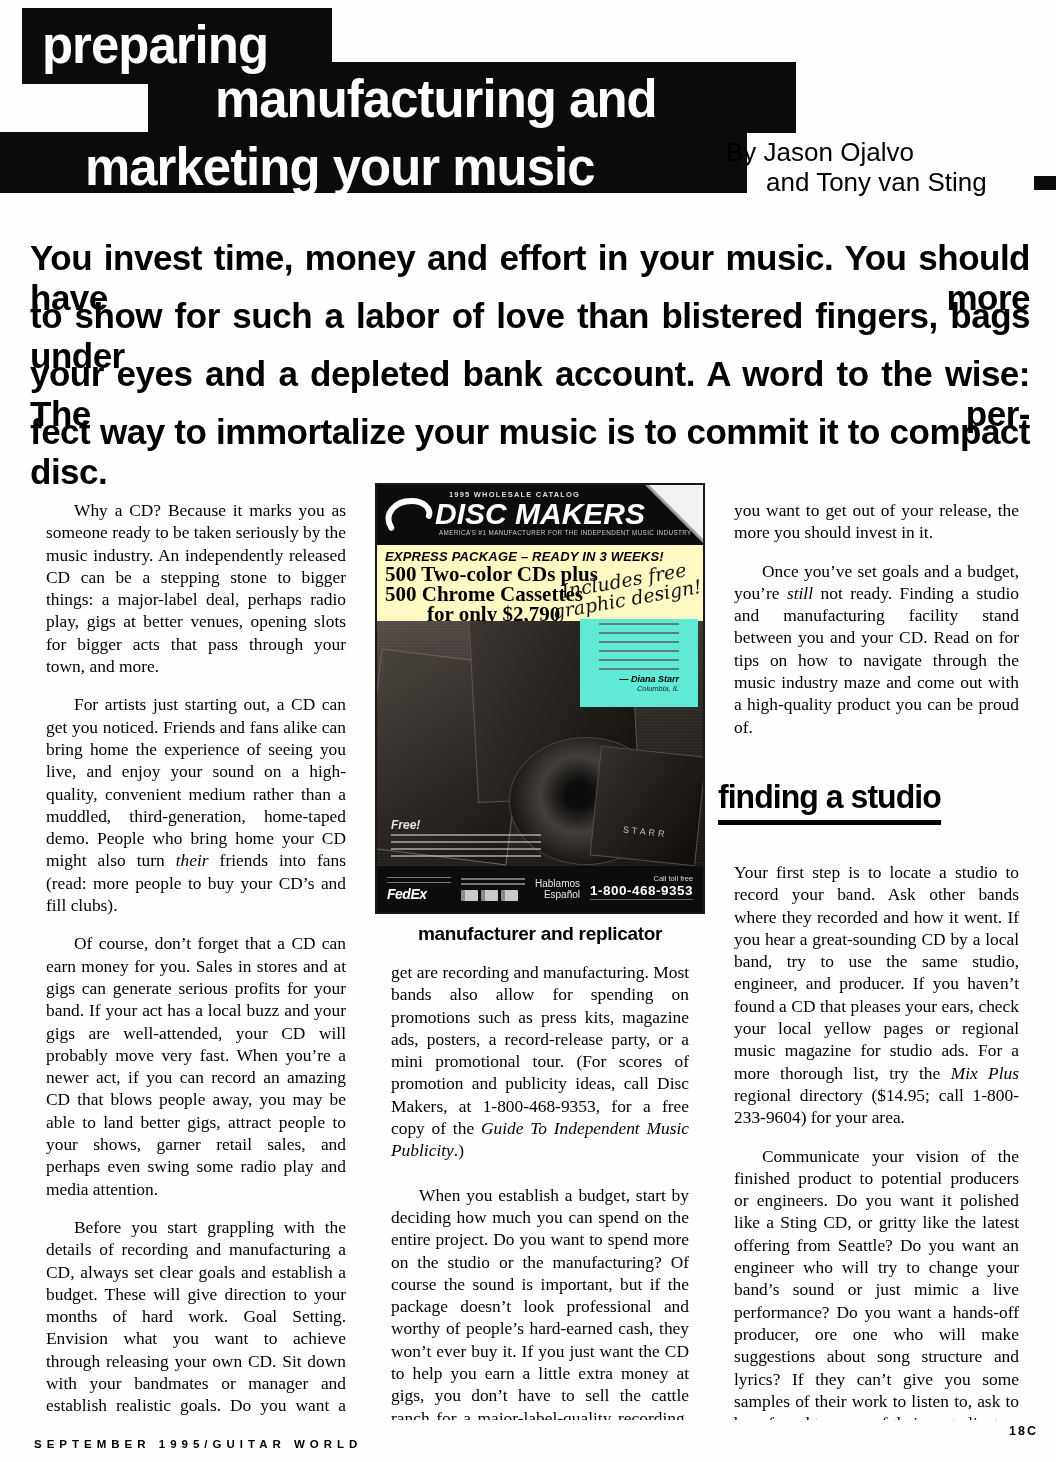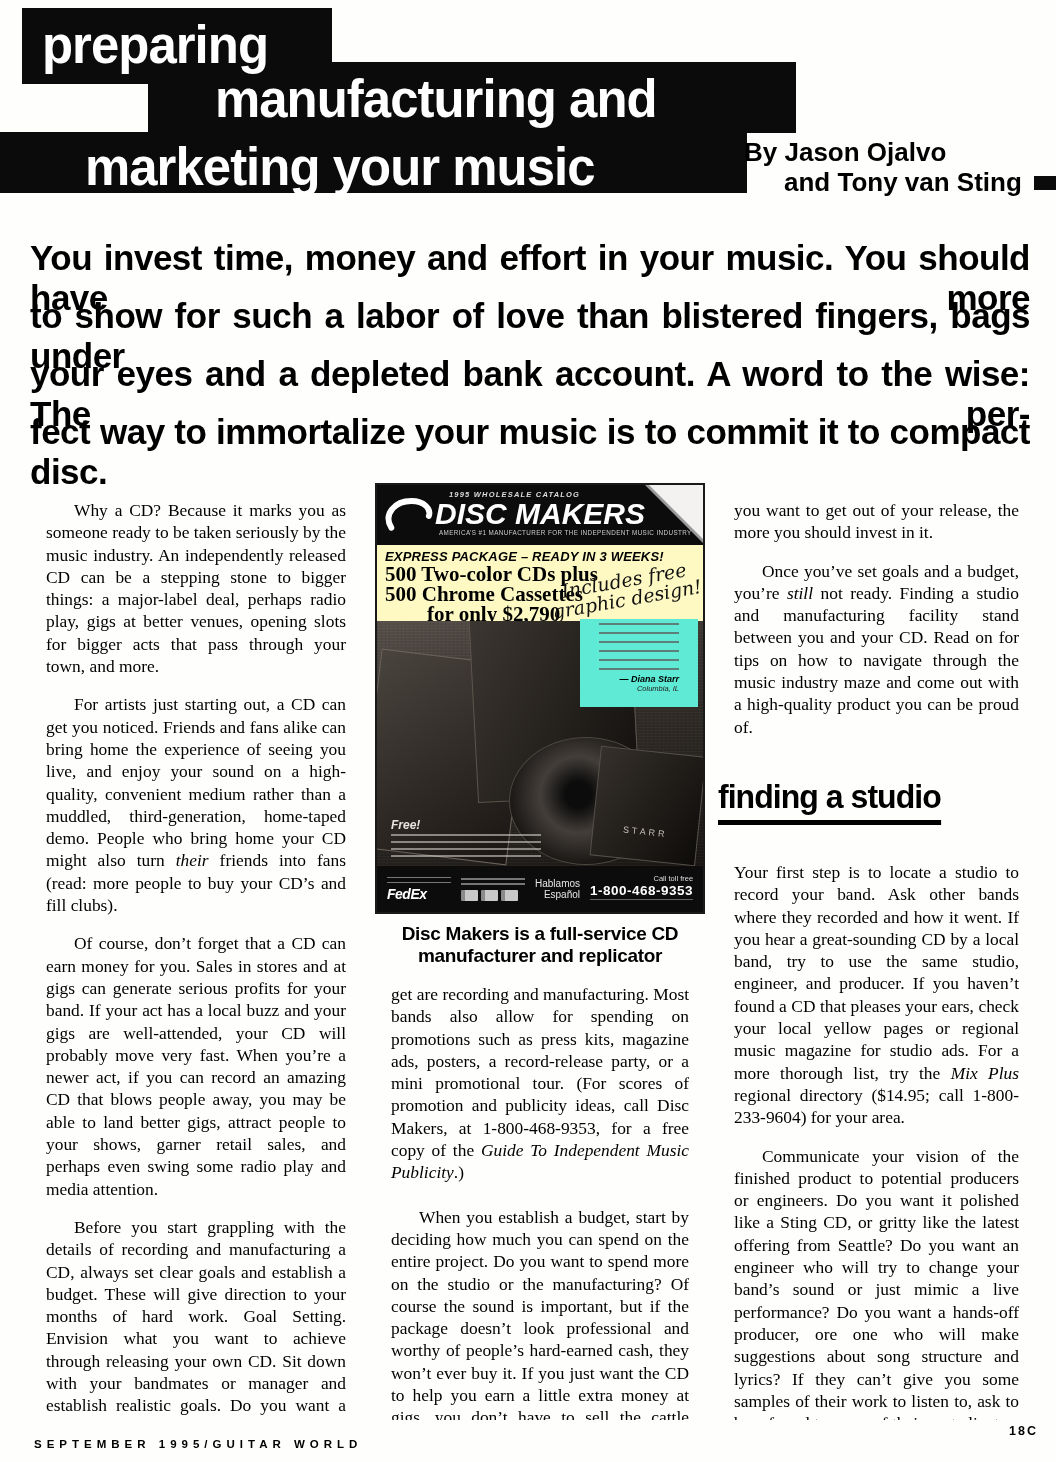--- a/index.html
+++ b/index.html
@@ -10,22 +10,22 @@
   .blk{position:absolute;background:#0b0b0b;}
   .blk1{left:22px;top:8px;width:310px;height:76px;}
   .blk2{left:148px;top:62px;width:648px;height:71px;}
   .blk3{left:0;top:132px;width:747px;height:61px;}
   .edge-notch{position:absolute;right:0;top:176px;width:22px;height:14px;background:#0b0b0b;}
   .title{position:absolute;color:#fff;font-family:"Liberation Sans",sans-serif;font-weight:bold;
          font-size:53px;line-height:1;letter-spacing:-1px;transform:scaleX(0.96);transform-origin:left top;white-space:nowrap;}
   .t1{left:42px;top:18px;}
   .t2{left:215px;top:72px;}
   .t3{left:85px;top:140px;}
-  .byline{position:absolute;left:744px;top:137px;font-family:"Liberation Sans",sans-serif;
-          font-weight:bold;font-size:26px;line-height:30px;white-space:nowrap;}
+  .byline{position:absolute;left:726px;top:137px;font-family:"Liberation Sans",sans-serif;
+          font-weight:normal;font-size:26px;line-height:30px;white-space:nowrap;}
   .byline .l2{padding-left:40px;}
 
   
   .intro{position:absolute;left:30px;top:238px;width:1000px;font-family:"Liberation Sans",sans-serif;
          font-weight:bold;font-size:35px;letter-spacing:-0.5px;}
   .il{height:58px;text-align:justify;text-align-last:justify;}
 
   
   .cols{position:absolute;left:30px;top:483px;width:1005px;height:937px;display:flex;gap:13px;}
   .col{overflow:hidden;}
@@ -39,21 +39,21 @@
   .section-heading{display:inline-block;font-family:"Liberation Sans",sans-serif;font-weight:bold;
         font-size:33px;letter-spacing:-1px;line-height:1;border-bottom:5px solid #000;
         padding-bottom:7px;margin:26px 0 20px 0;transform:scaleX(0.97);transform-origin:left top;}
   .extend{padding-right:48px;}
 
   
   .ad{position:relative;width:326px;height:427px;border:2px solid #1a1a1a;background:#efeceb;
       font-family:"Liberation Sans",sans-serif;}
   .ad-top{position:relative;height:60px;background:#0c0c0c;color:#fff;padding:5px 8px 0 58px;box-sizing:border-box;}
   .swoosh{position:absolute;left:6px;top:10px;width:50px;height:42px;}
-  .ad-catalog{font-size:7.5px;letter-spacing:1.2px;font-weight:bold;color:#ddd;padding-left:14px;font-style:italic;}
+  .ad-catalog{font-size:7.5px;letter-spacing:1.2px;font-weight:bold;color:#ddd;padding-left:14px;}
   .ad-logo{font-size:30px;font-weight:bold;font-style:italic;letter-spacing:0;line-height:30px;white-space:nowrap;}
   .ad-tagline{font-size:6.3px;letter-spacing:0.4px;color:#ccc;padding-left:4px;}
   .flap-shadow{position:absolute;top:0;right:0;width:0;height:0;
                border-top:58px solid #9a9a9a;border-left:58px solid transparent;}
   .flap{position:absolute;top:0;right:0;width:0;height:0;
         border-top:54px solid #f4f2f0;border-left:54px solid transparent;}
   .ad-mid{position:relative;height:76px;background:#fef9c3;padding:4px 8px 0 8px;box-sizing:border-box;}
   .ad-express{font-size:13px;font-weight:bold;font-style:italic;letter-spacing:0.2px;white-space:nowrap;}
   .ad-offer{font-family:"Liberation Serif",serif;font-weight:bold;font-size:21px;line-height:20px;white-space:nowrap;}
   .ad-offer-3{padding-left:42px;}
@@ -210,21 +210,20 @@
           </div>
           <div class="tollfree">
             <div class="tf-small">Call toll free</div>
             <div class="tf-phone">1-800-468-9353</div>
             <div class="tf-rule"></div>
           </div>
         </div>
       </div>
 
       <div class="ad-caption">
-        <div>Disc Makers is a full-service CD</div>
         <div>manufacturer and replicator</div>
       </div>
 
       <p class="para"><span>get are recording and manufacturing. Most bands also allow for spending on promotions such as press kits, magazine ads, posters, a record-release party, or a mini promotional tour. (For scores of promotion and publicity ideas, call Disc Makers, at 1-800-468-9353, for a free copy of the </span><i>Guide To Independent Music Publicity</i><span>.)</span></p>
       <p class="para indent gap-top">When you establish a budget, start by deciding how much you can spend on the entire project. Do you want to spend more on the studio or the manufacturing? Of course the sound is important, but if the package doesn’t look professional and worthy of people’s hard-earned cash, they won’t ever buy it. If you just want the CD to help you earn a little extra money at gigs, you don’t have to sell the cattle ranch for a major-label-quality recording. Maybe you want to split some of the money between CD’s and cassettes. The more</p>
     </div>
 
     <div class="col col-right">
       <p class="para">you want to get out of your release, the more you should invest in it.</p>
       <p class="para indent"><span>Once you’ve set goals and a budget, you’re </span><i>still</i><span> not ready. Finding a studio and manufacturing facility stand between you and your CD. Read on for tips on how to navigate through the music industry maze and come out with a high-quality product you can be proud of.</span></p>

